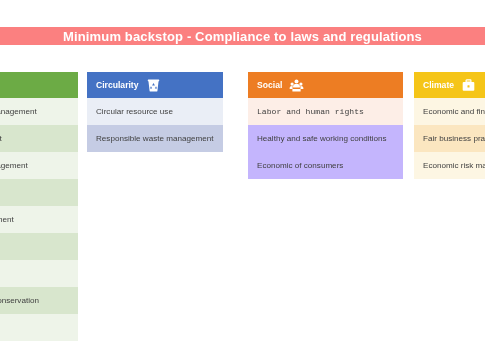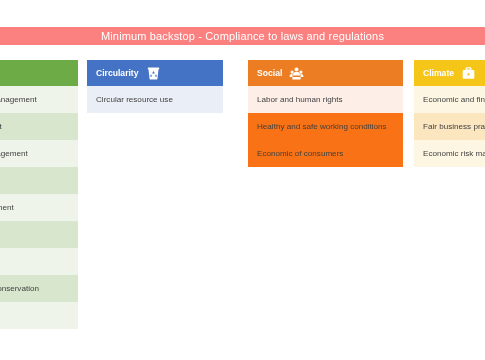--- a/index.html
+++ b/index.html
@@ -27,37 +27,37 @@
   #banner {
     width: 100%;
     height: 100%;
     background: #fb8080;
     display: flex;
     align-items: center;
     justify-content: center;
   }
   #banner-label {
     color: #ffffff;
-    font-size: 11px;
-    font-weight: normal;
+    font-size: 13px;
+    font-weight: bold;
     letter-spacing: 0.15px;
     white-space: nowrap;
   }
 
   
   #board {
     position: absolute;
     left: 0;
     top: 60px;
     width: 485px;
     height: 300px;
   }
   .column {
     position: absolute;
-    top: 0;
+    top: 12px;
     box-sizing: border-box;
   }
   .col-header {
     height: 26px;
     display: flex;
     align-items: center;
     padding-left: 9px;
     box-sizing: border-box;
     gap: 7px;
   }
@@ -106,22 +106,22 @@
   #col-circularity .col-header { background: #4472c4; }
   #col-circularity .topic.shade-a { background: #eaeef6; }
   #col-circularity .topic.shade-b { background: #c5cce4; }
 
   
   #col-social {
     left: 248px;
     width: 155px;
   }
   #col-social .col-header { background: #ed7d23; text-align: center; }
-  #col-social .topic.shade-a { background: #fdeee7; }
-  #col-social .topic.shade-b { background: #f97316; text-align: right; }
+  #col-social .topic.shade-a { background: #fdeee7; font-family: Liberation Mono, monospace; }
+  #col-social .topic.shade-b { background: #c4b5fd; text-align: right; }
 
   
   #col-economic {
     left: 414px;
     width: 140px;
   }
   #col-economic .col-header { background: #f5c518; }
   #col-economic .topic.shade-a { background: #fdf6e3; }
   #col-economic .topic.shade-b { background: #fbe6c0; }
 </style>
@@ -160,20 +160,21 @@
       <span class="col-icon">
         <svg viewBox="0 0 16 16" width="15" height="15" aria-hidden="true">
           <path d="M2.6 3.2h10.8l-1.2 10.3a1 1 0 0 1-1 .9H4.8a1 1 0 0 1-1-.9L2.6 3.2z" fill="#ffffff"></path>
           <rect x="1.9" y="1.7" width="12.2" height="1.7" rx="0.5" fill="#ffffff"></rect>
           <path d="M8 5.4l1.5 2.6H6.5L8 5.4zM5.3 8.9l1.3 2.3H4.2l1.1-2.3zM10.7 8.9l1.1 2.3H9.4l1.3-2.3z" fill="#4472c4"></path>
         </svg>
       </span>
     </div>
     <div class="col-body">
       <div class="topic shade-a">Circular resource use</div>
+      <div class="topic shade-b">Responsible waste management</div>
     </div>
   </div>
 
   <div class="column" id="col-social">
     <div class="col-header">
       <span class="col-title">Social</span>
       <span class="col-icon">
         <svg viewBox="0 0 16 16" width="15" height="15" aria-hidden="true">
           <circle cx="8" cy="3.6" r="2.1" fill="#ffffff"></circle>
           <path d="M8 6.2c-2.1 0-3.6 1.2-3.6 2.8v1.2h7.2V9c0-1.6-1.5-2.8-3.6-2.8z" fill="#ffffff"></path>

